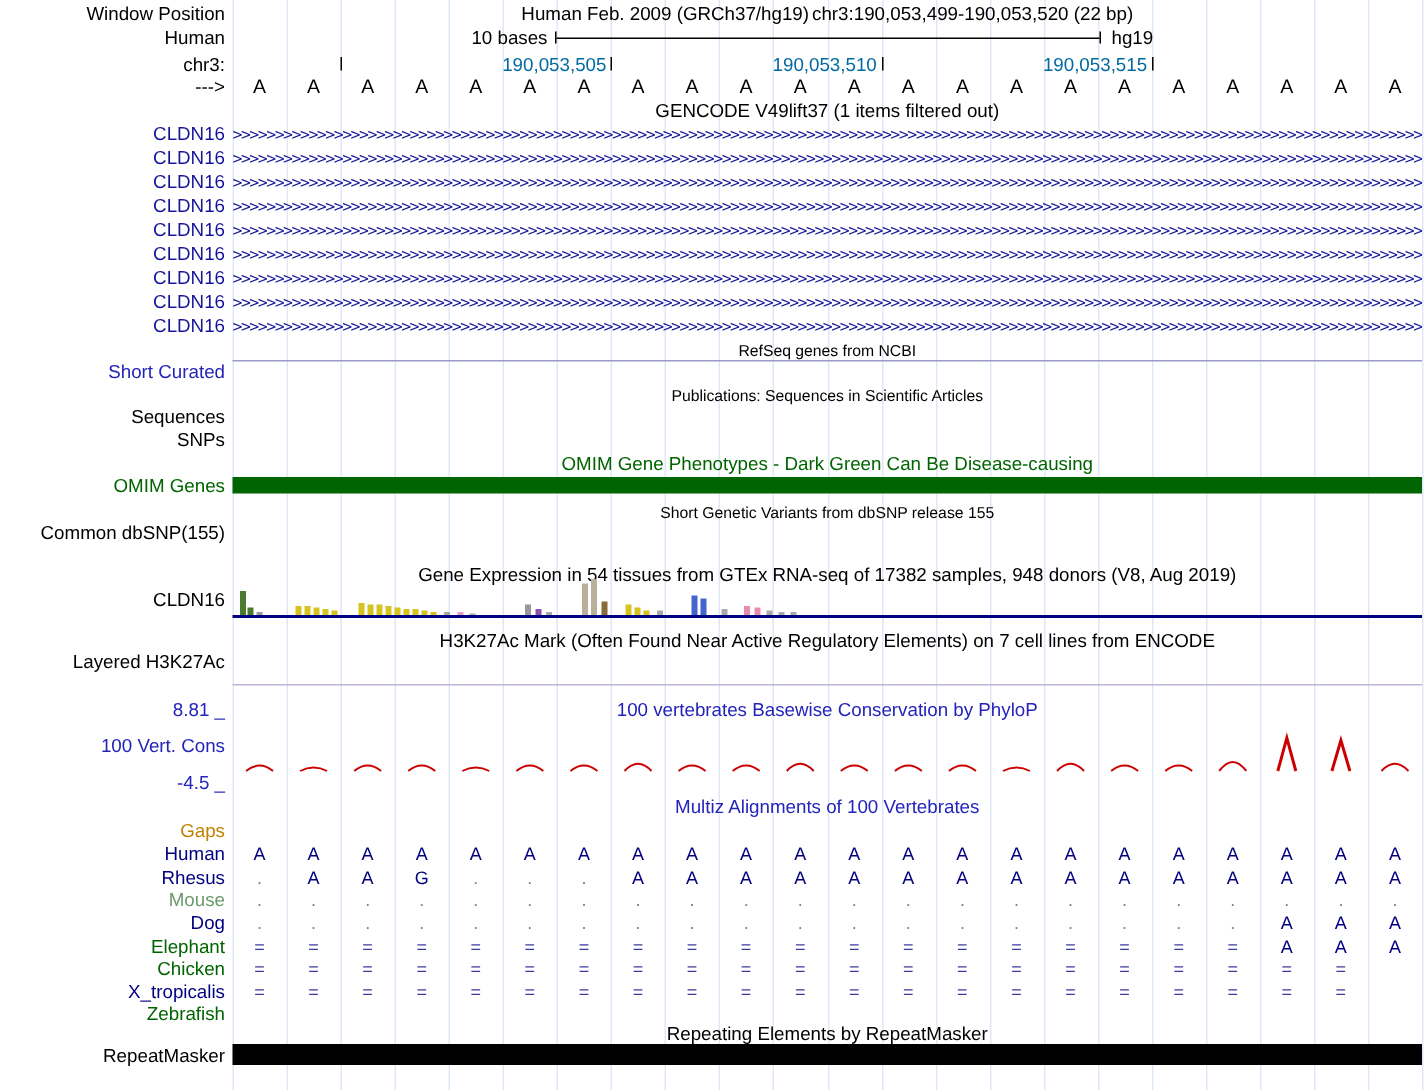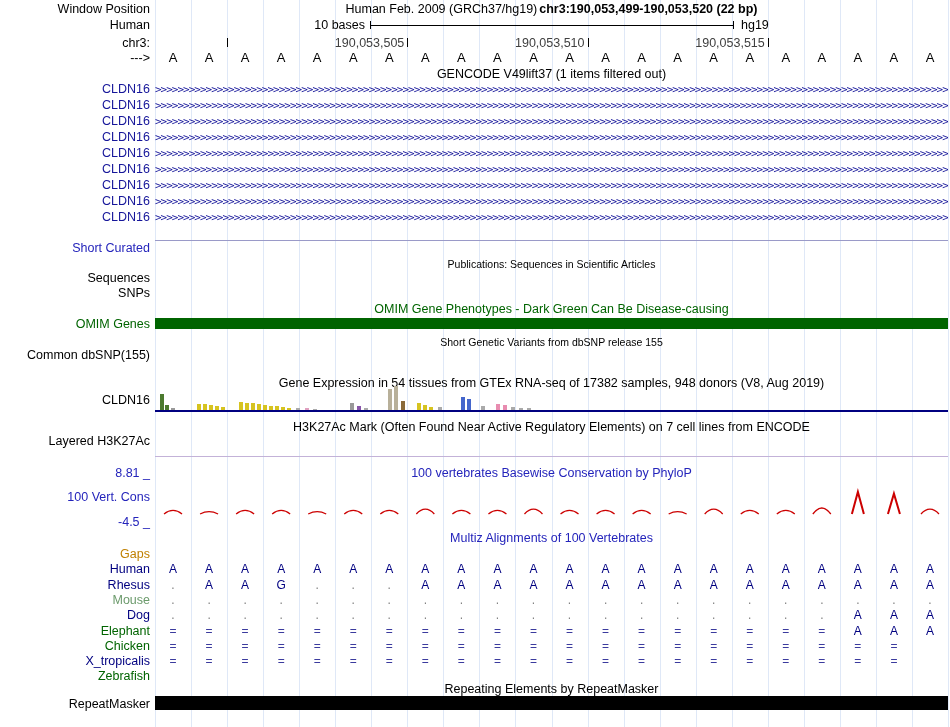--- a/index.html
+++ b/index.html
@@ -9,24 +9,24 @@
   .title { position:absolute; left:155px; width:793px; text-align:center; font-size:12.5px; line-height:14px; color:#000; white-space:nowrap; }
   .small-title { font-size:10.5px; }
   .blue { color:#2424bb; }
   .green { color:#006400; }
   .hline { position:absolute; left:155px; width:793px; height:1px; }
   .track-bar { position:absolute; left:155px; width:793px; }
   .scale-text { position:absolute; top:18px; left:155px; width:210px; text-align:right; font-size:12.5px; }
   .genome-text { position:absolute; top:18px; left:741px; font-size:12.5px; }
   .scale-bracket { position:absolute; top:21px; left:370px; width:364px; height:8px; border-left:1px solid #000; border-right:1px solid #000; }
   .scale-bracket::after { content:""; position:absolute; left:0; right:0; top:4px; height:1px; background:#000; }
-  .gap { margin-left:2px;font-weight:bold; }
+  .gap { margin-left:2px; }
   .guide { position:absolute; top:0; height:727px; width:1px; background:#dfe8f7; }
   .tick-mark { position:absolute; width:1px; height:9px; background:#000; }
-  .tick-label { position:absolute; text-align:right; font-size:12.5px; white-space:nowrap; color:#404040; }
+  .tick-label { position:absolute; text-align:right; font-size:12.5px; white-space:nowrap; color:#0369a1; }
   .base-cell { position:absolute; text-align:center; font-size:13px; line-height:15px; color:#000; }
   .gene-label { position:absolute; left:0; width:150px; text-align:right; font-size:12.5px; line-height:14px; color:#16169a; white-space:nowrap; }
   .gene-row { position:absolute; left:155px; width:793px; height:13px; overflow:hidden; white-space:nowrap;
               color:#16169a; font-family:"DejaVu Sans Mono","Liberation Mono",monospace; font-size:11px; line-height:13px; letter-spacing:-1px; }
   .gtex-bar { position:absolute; width:4px; }
   #cons-plot { position:absolute; left:155px; top:482px; width:793px; height:36px; }
   .align-cell { position:absolute; text-align:center; font-size:12px; line-height:14px; }
 </style>
 </head>
 <body>
@@ -120,20 +120,21 @@
       <div class="gene-label" style="top: 162px; color: rgb(22, 22, 154);">CLDN16</div>
       <div class="gene-row" style="top: 163px; color: rgb(22, 22, 154);">&gt;&gt;&gt;&gt;&gt;&gt;&gt;&gt;&gt;&gt;&gt;&gt;&gt;&gt;&gt;&gt;&gt;&gt;&gt;&gt;&gt;&gt;&gt;&gt;&gt;&gt;&gt;&gt;&gt;&gt;&gt;&gt;&gt;&gt;&gt;&gt;&gt;&gt;&gt;&gt;&gt;&gt;&gt;&gt;&gt;&gt;&gt;&gt;&gt;&gt;&gt;&gt;&gt;&gt;&gt;&gt;&gt;&gt;&gt;&gt;&gt;&gt;&gt;&gt;&gt;&gt;&gt;&gt;&gt;&gt;&gt;&gt;&gt;&gt;&gt;&gt;&gt;&gt;&gt;&gt;&gt;&gt;&gt;&gt;&gt;&gt;&gt;&gt;&gt;&gt;&gt;&gt;&gt;&gt;&gt;&gt;&gt;&gt;&gt;&gt;&gt;&gt;&gt;&gt;&gt;&gt;&gt;&gt;&gt;&gt;&gt;&gt;&gt;&gt;&gt;&gt;&gt;&gt;&gt;&gt;&gt;&gt;&gt;&gt;&gt;&gt;&gt;&gt;&gt;&gt;&gt;&gt;&gt;&gt;&gt;&gt;&gt;&gt;&gt;&gt;&gt;&gt;&gt;&gt;&gt;&gt;&gt;&gt;&gt;&gt;&gt;&gt;&gt;&gt;&gt;&gt;&gt;&gt;&gt;&gt;</div>
       <div class="gene-label" style="top: 178px; color: rgb(22, 22, 154);">CLDN16</div>
       <div class="gene-row" style="top: 179px; color: rgb(22, 22, 154);">&gt;&gt;&gt;&gt;&gt;&gt;&gt;&gt;&gt;&gt;&gt;&gt;&gt;&gt;&gt;&gt;&gt;&gt;&gt;&gt;&gt;&gt;&gt;&gt;&gt;&gt;&gt;&gt;&gt;&gt;&gt;&gt;&gt;&gt;&gt;&gt;&gt;&gt;&gt;&gt;&gt;&gt;&gt;&gt;&gt;&gt;&gt;&gt;&gt;&gt;&gt;&gt;&gt;&gt;&gt;&gt;&gt;&gt;&gt;&gt;&gt;&gt;&gt;&gt;&gt;&gt;&gt;&gt;&gt;&gt;&gt;&gt;&gt;&gt;&gt;&gt;&gt;&gt;&gt;&gt;&gt;&gt;&gt;&gt;&gt;&gt;&gt;&gt;&gt;&gt;&gt;&gt;&gt;&gt;&gt;&gt;&gt;&gt;&gt;&gt;&gt;&gt;&gt;&gt;&gt;&gt;&gt;&gt;&gt;&gt;&gt;&gt;&gt;&gt;&gt;&gt;&gt;&gt;&gt;&gt;&gt;&gt;&gt;&gt;&gt;&gt;&gt;&gt;&gt;&gt;&gt;&gt;&gt;&gt;&gt;&gt;&gt;&gt;&gt;&gt;&gt;&gt;&gt;&gt;&gt;&gt;&gt;&gt;&gt;&gt;&gt;&gt;&gt;&gt;&gt;&gt;&gt;&gt;&gt;&gt;</div>
       <div class="gene-label" style="top: 194px; color: rgb(22, 22, 154);">CLDN16</div>
       <div class="gene-row" style="top: 195px; color: rgb(22, 22, 154);">&gt;&gt;&gt;&gt;&gt;&gt;&gt;&gt;&gt;&gt;&gt;&gt;&gt;&gt;&gt;&gt;&gt;&gt;&gt;&gt;&gt;&gt;&gt;&gt;&gt;&gt;&gt;&gt;&gt;&gt;&gt;&gt;&gt;&gt;&gt;&gt;&gt;&gt;&gt;&gt;&gt;&gt;&gt;&gt;&gt;&gt;&gt;&gt;&gt;&gt;&gt;&gt;&gt;&gt;&gt;&gt;&gt;&gt;&gt;&gt;&gt;&gt;&gt;&gt;&gt;&gt;&gt;&gt;&gt;&gt;&gt;&gt;&gt;&gt;&gt;&gt;&gt;&gt;&gt;&gt;&gt;&gt;&gt;&gt;&gt;&gt;&gt;&gt;&gt;&gt;&gt;&gt;&gt;&gt;&gt;&gt;&gt;&gt;&gt;&gt;&gt;&gt;&gt;&gt;&gt;&gt;&gt;&gt;&gt;&gt;&gt;&gt;&gt;&gt;&gt;&gt;&gt;&gt;&gt;&gt;&gt;&gt;&gt;&gt;&gt;&gt;&gt;&gt;&gt;&gt;&gt;&gt;&gt;&gt;&gt;&gt;&gt;&gt;&gt;&gt;&gt;&gt;&gt;&gt;&gt;&gt;&gt;&gt;&gt;&gt;&gt;&gt;&gt;&gt;&gt;&gt;&gt;&gt;&gt;&gt;</div>
       <div class="gene-label" style="top: 210px; color: rgb(22, 22, 154);">CLDN16</div>
       <div class="gene-row" style="top: 211px; color: rgb(22, 22, 154);">&gt;&gt;&gt;&gt;&gt;&gt;&gt;&gt;&gt;&gt;&gt;&gt;&gt;&gt;&gt;&gt;&gt;&gt;&gt;&gt;&gt;&gt;&gt;&gt;&gt;&gt;&gt;&gt;&gt;&gt;&gt;&gt;&gt;&gt;&gt;&gt;&gt;&gt;&gt;&gt;&gt;&gt;&gt;&gt;&gt;&gt;&gt;&gt;&gt;&gt;&gt;&gt;&gt;&gt;&gt;&gt;&gt;&gt;&gt;&gt;&gt;&gt;&gt;&gt;&gt;&gt;&gt;&gt;&gt;&gt;&gt;&gt;&gt;&gt;&gt;&gt;&gt;&gt;&gt;&gt;&gt;&gt;&gt;&gt;&gt;&gt;&gt;&gt;&gt;&gt;&gt;&gt;&gt;&gt;&gt;&gt;&gt;&gt;&gt;&gt;&gt;&gt;&gt;&gt;&gt;&gt;&gt;&gt;&gt;&gt;&gt;&gt;&gt;&gt;&gt;&gt;&gt;&gt;&gt;&gt;&gt;&gt;&gt;&gt;&gt;&gt;&gt;&gt;&gt;&gt;&gt;&gt;&gt;&gt;&gt;&gt;&gt;&gt;&gt;&gt;&gt;&gt;&gt;&gt;&gt;&gt;&gt;&gt;&gt;&gt;&gt;&gt;&gt;&gt;&gt;&gt;&gt;&gt;&gt;&gt;</div>
     </div>
 
+  <div class="title small-title" style="top:227px">RefSeq genes from NCBI</div>
   <div class="hline" style="top:240px;background:#9a9ac8"></div>
   <div class="label blue" style="top:241px">Short Curated</div>
 
   <div class="title small-title" style="top:257px">Publications: Sequences in Scientific Articles</div>
   <div class="label" style="top:271px">Sequences</div>
   <div class="label" style="top:286px">SNPs</div>
 
   <div class="title green" style="top:302px">OMIM Gene Phenotypes - Dark Green Can Be Disease-causing</div>
   <div class="label green" style="top:317px">OMIM Genes</div>
   <div class="track-bar" style="top:318px;height:11px;background:#006400"></div>

